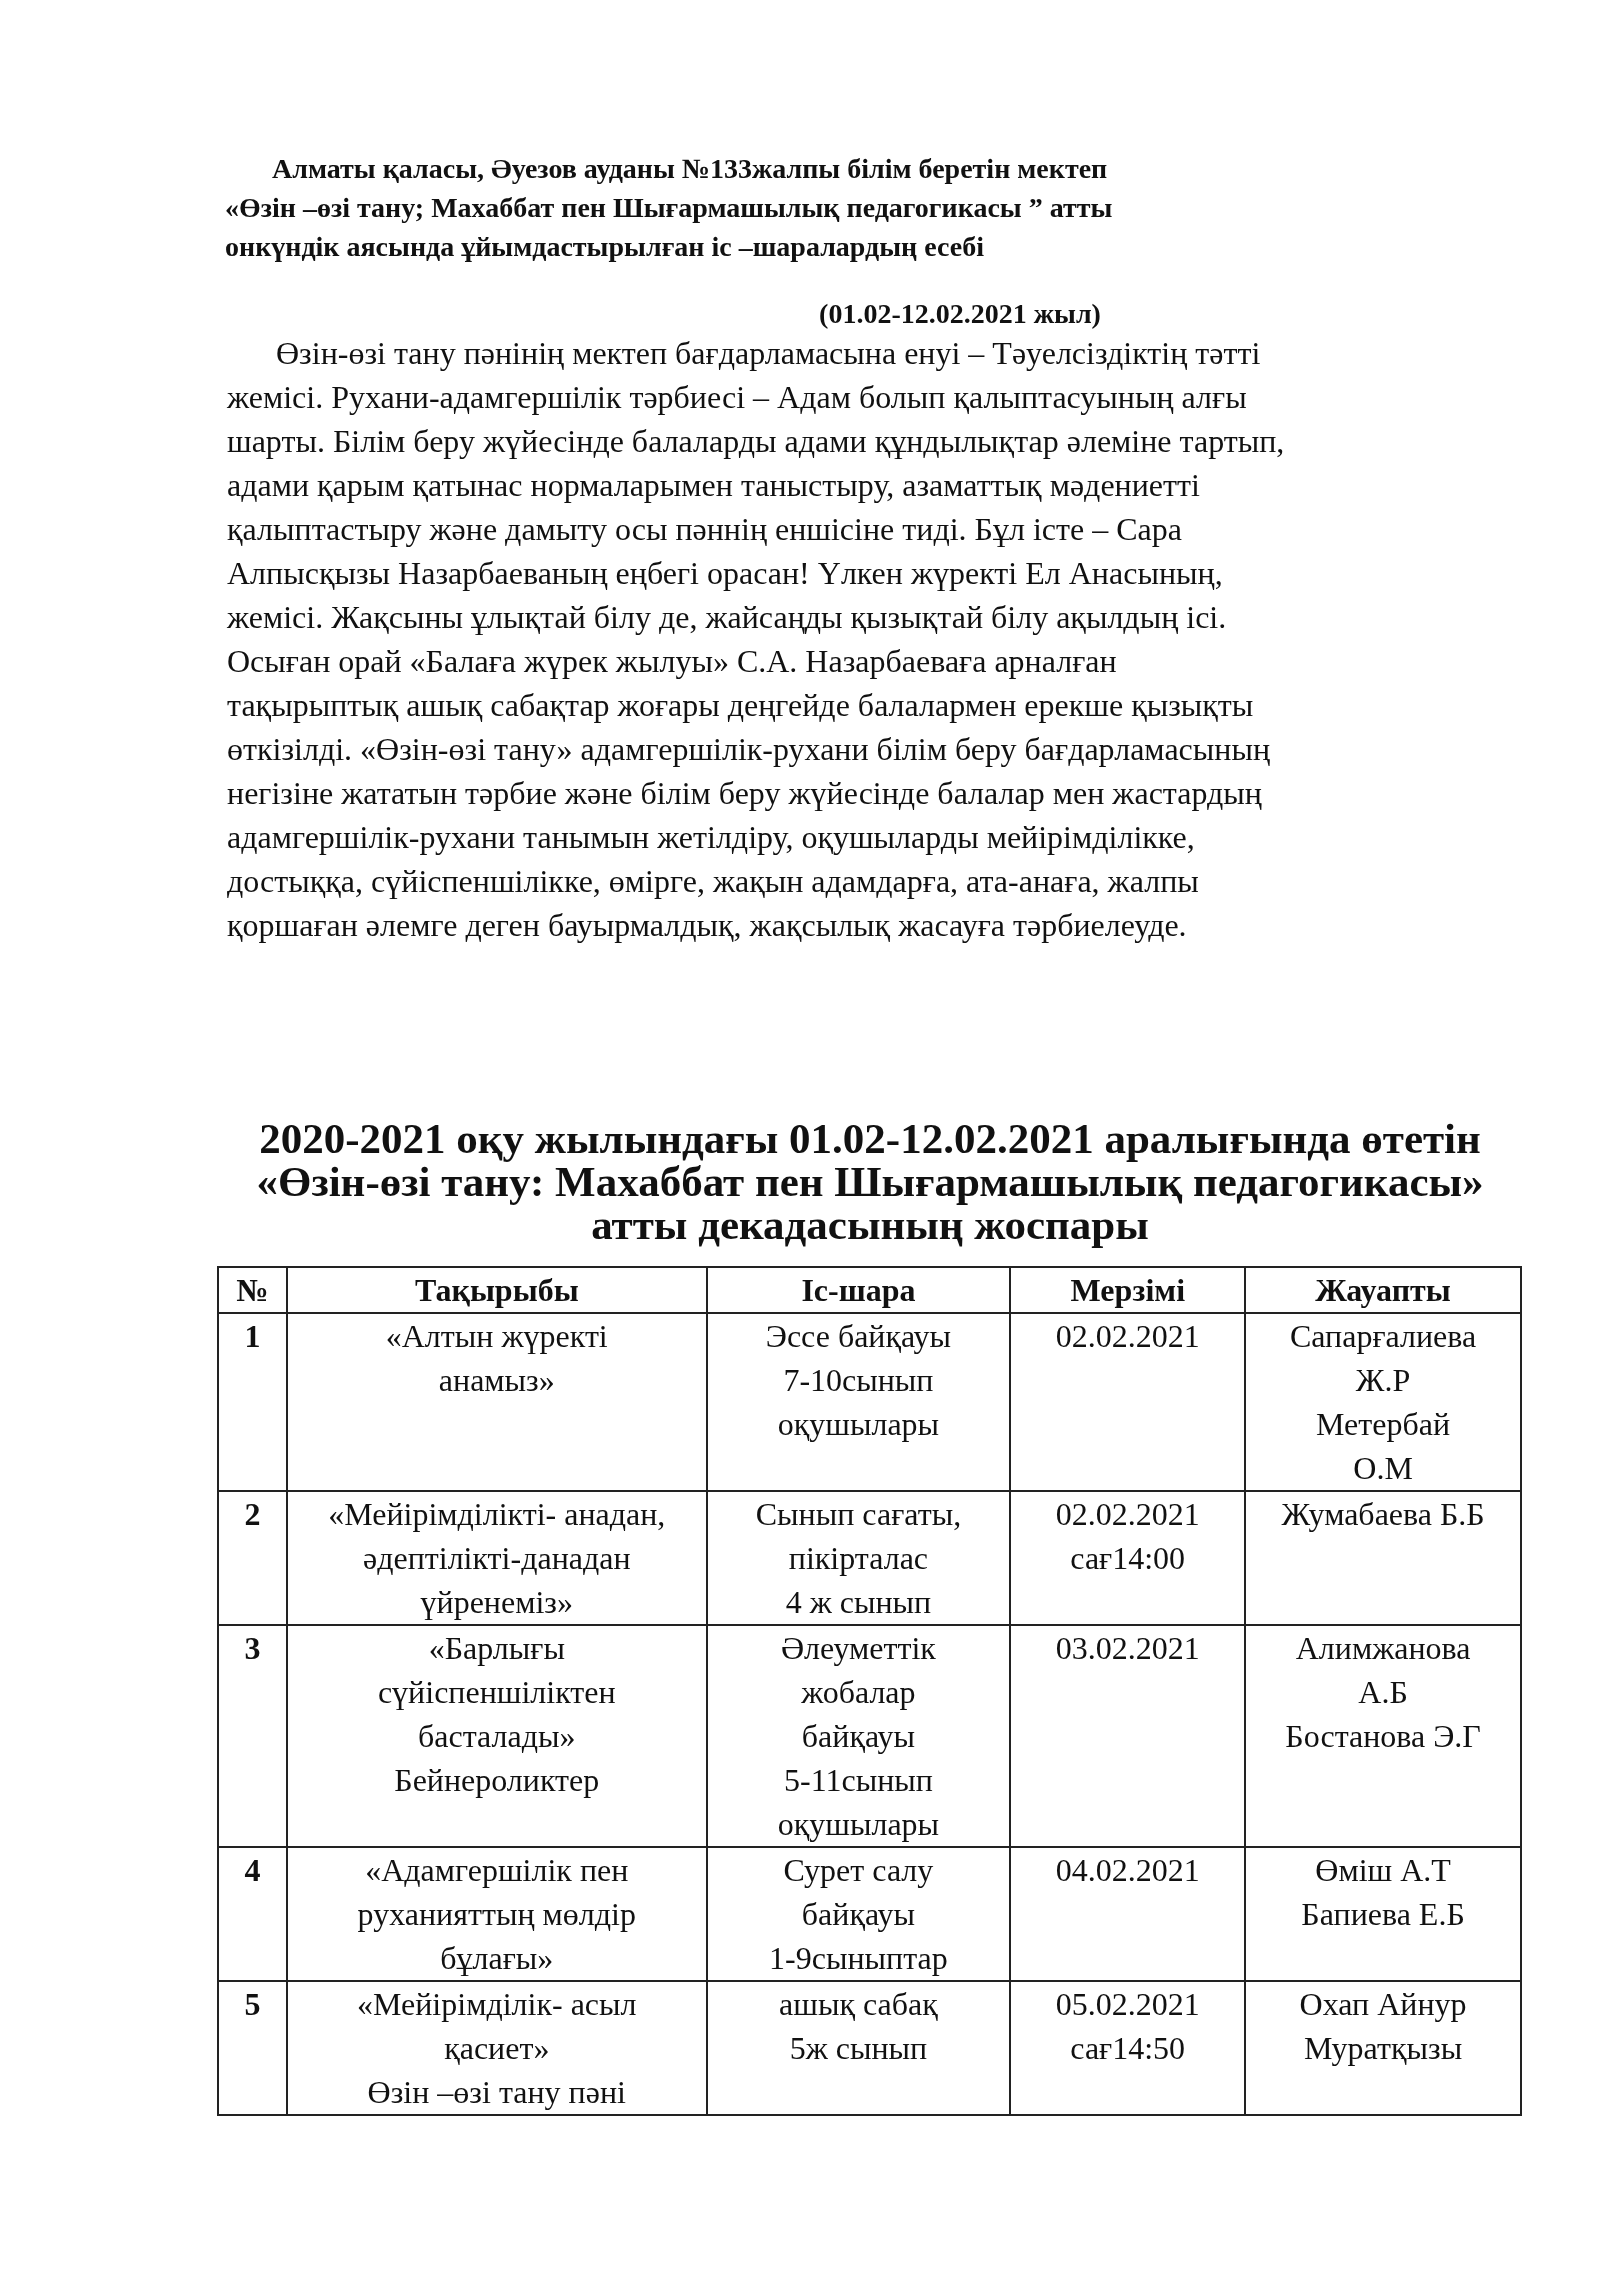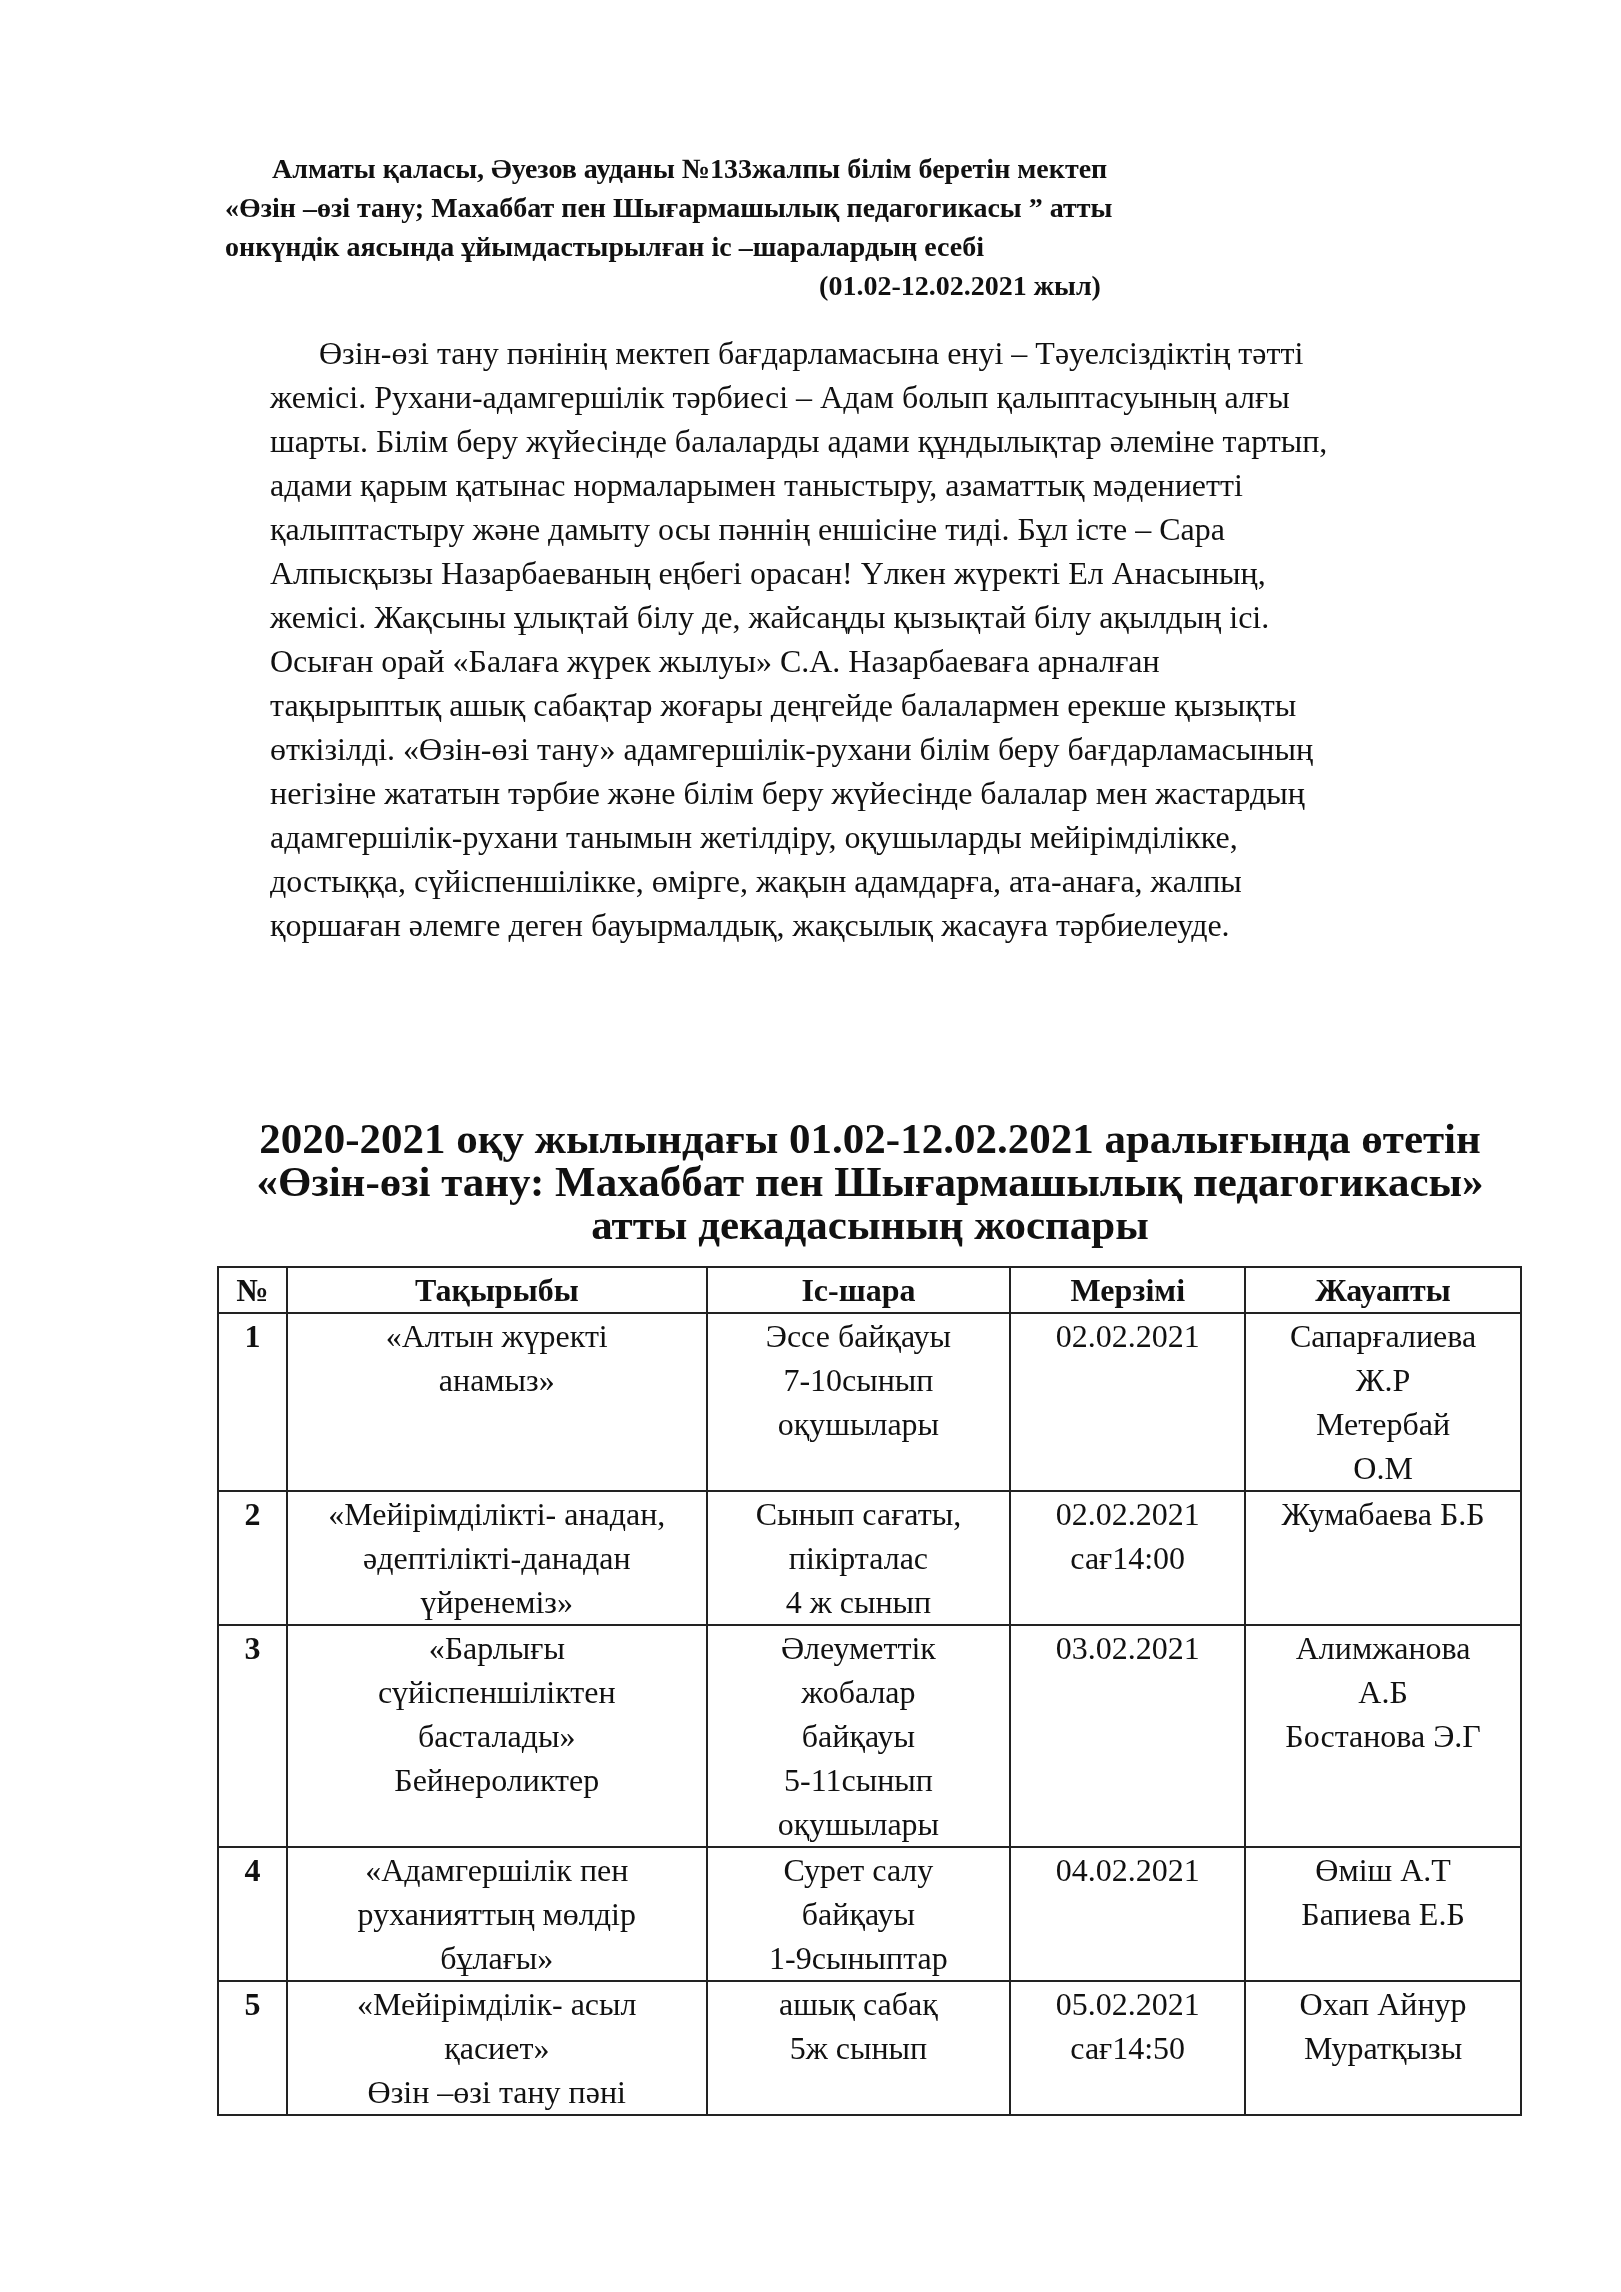--- a/index.html
+++ b/index.html
@@ -6,26 +6,26 @@
   body {
     width: 1621px; height: 2293px; position: relative; overflow: hidden;
     font-family: "Liberation Serif", "DejaVu Serif", serif; color: #111;
   }
   .title-block {
     position: absolute; left: 225px; top: 149px; width: 1274px;
     font-weight: bold; font-size: 28px; line-height: 39px;
   }
   .title-block .tl { white-space: nowrap; }
   .title-block .t1 { padding-left: 47px; }
-  .title-block .t4 { text-align: center; padding-left: 196px; }
+  .title-block .t4 { text-align: center; padding-left: 196px; margin-top: 28px; }
   .intro {
     position: absolute; left: 227px; top: 331px; width: 1313px;
     font-size: 32px; line-height: 44px;
   }
-  .intro .pl { white-space: nowrap; margin-left: 43px; }
+  .intro .pl { white-space: nowrap; }
   .intro .pl.first { padding-left: 49px; }
   .plan-title {
     position: absolute; left: 216px; top: 1117px; width: 1308px;
     text-align: center; font-weight: bold; font-size: 43px; line-height: 43px;
   }
   table.plan {
     position: absolute; left: 217px; top: 1266px; width: 1305px;
     border-collapse: collapse; font-size: 32px; line-height: 44px;
   }
   table.plan th, table.plan td {

